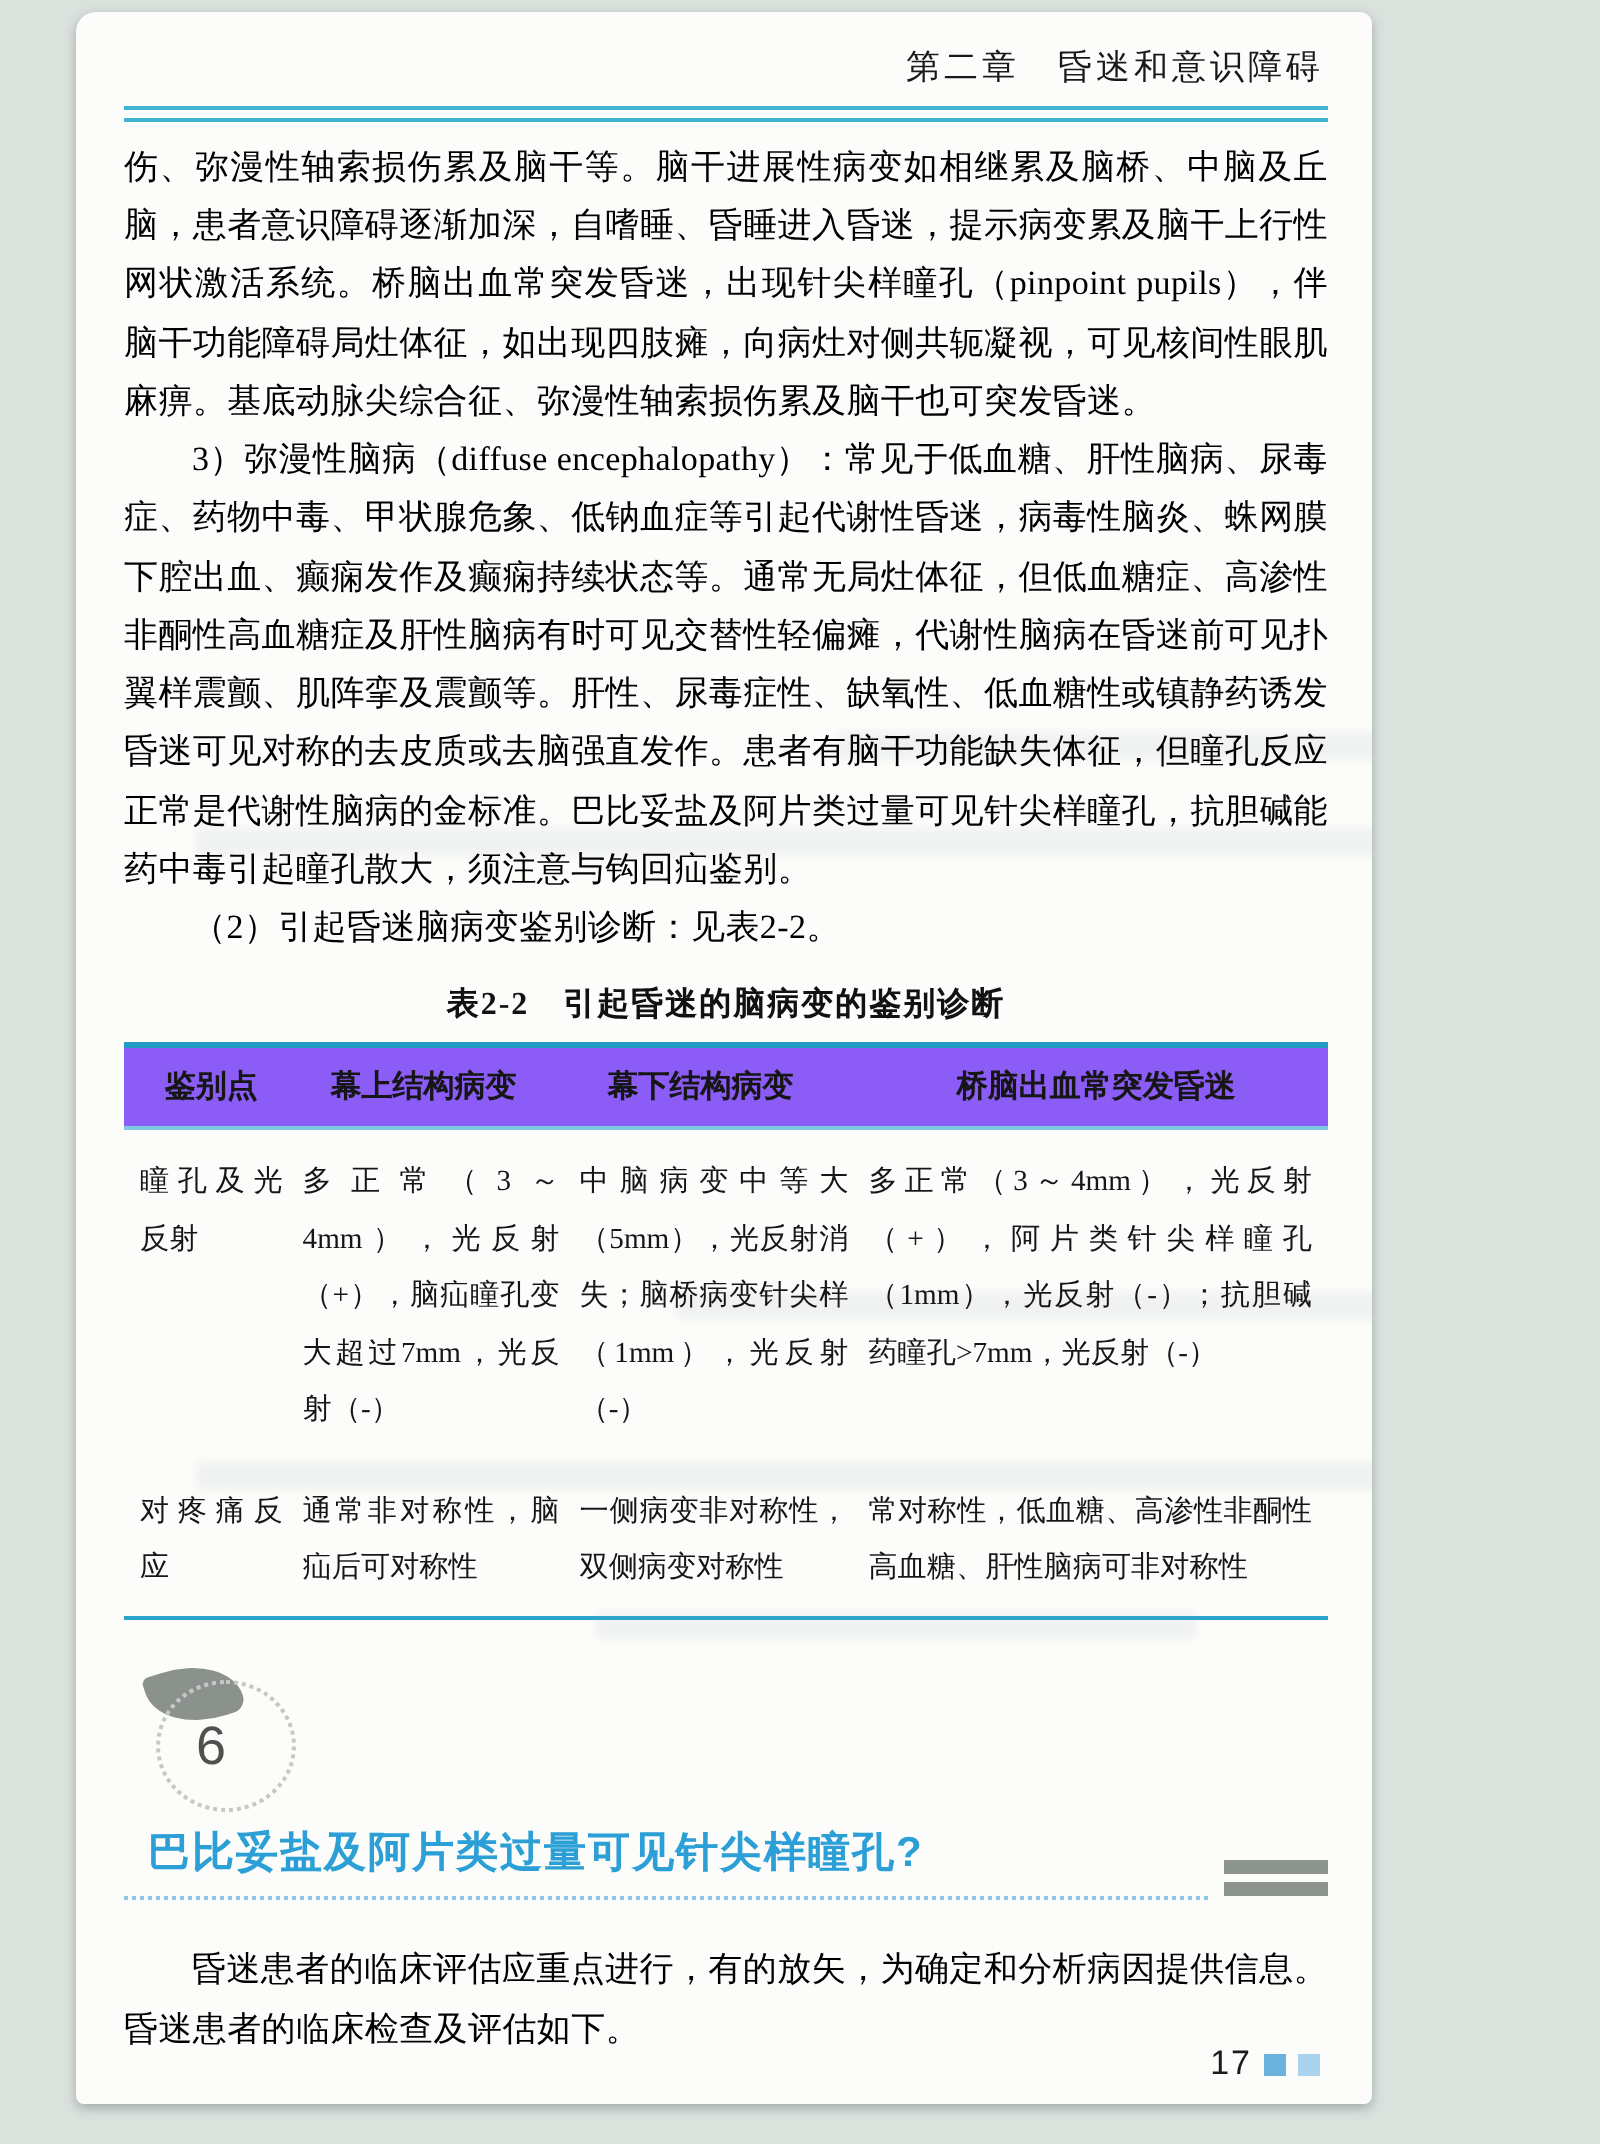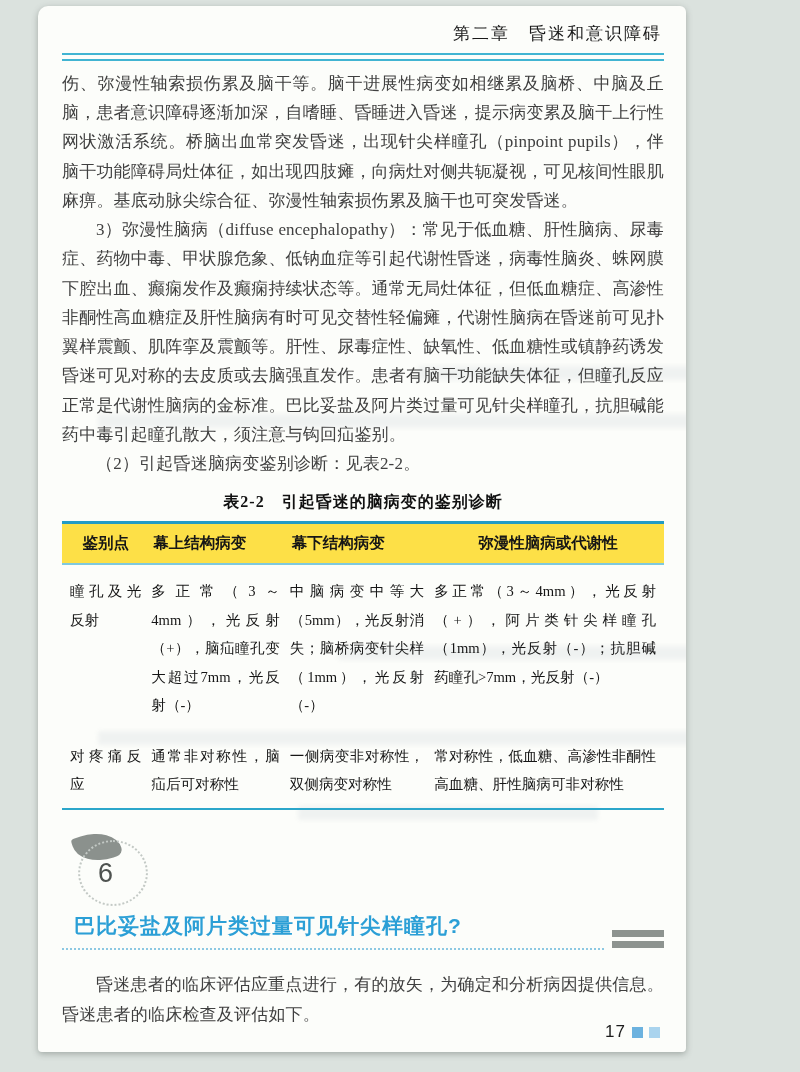--- a/index.html
+++ b/index.html
@@ -27,40 +27,40 @@
     padding:16px 2px 8px 0;
   }
   .double-rule{
     height:4px;
     border-top:2px solid #41b4d2;
     border-bottom:2px solid #41b4d2;
     margin-bottom:8px;
   }
   
   .para{
-    font-size:17px;line-height:1.72;color:#404040;
+    font-size:17px;line-height:1.72;color:#000000;
     text-align:justify;margin:0;
     letter-spacing:0.2px;
   }
   .para.indent{text-indent:2em;}
   
   .tbl-caption{
     text-align:center;font-weight:bold;font-size:16px;color:#111;
     margin:14px 0 8px 0;letter-spacing:1px;
   }
   table.difftable{
     width:100%;border-collapse:collapse;
     border-top:3px solid #239fc4;
     font-size:14.6px;color:#161616;
   }
   table.difftable{border-top:3px solid #239bc4;border-bottom:2.5px solid #2ba6ca;}
   table.difftable thead th{
-    background:#fde047;
+    background:#8b5cf6;
     font-weight:bold;font-size:15.5px;
-    padding:9px 4px;
+    padding:9px 16px;
     border-bottom:2px solid #7fc9de;
     text-align:left;
   }
   table.difftable thead th:first-child{text-align:center;}
   table.difftable thead th:last-child{text-align:center;}
   table.difftable td{
     vertical-align:top;
     padding:12px 8px 10px 2px;
     line-height:1.95;
     text-align:justify;
@@ -149,21 +149,21 @@
         <col class="c1">
           <col class="c2">
           <col class="c3">
           <col class="c4">
       </colgroup>
       <thead>
         <tr>
           <th>鉴别点</th>
           <th>幕上结构病变</th>
           <th>幕下结构病变</th>
-          <th>弥漫性脑病或代谢性</th>
+          <th>桥脑出血常突发昏迷</th>
         </tr>
       </thead>
       <tbody>
         <tr>
           <td class="c1">瞳孔及光反射</td>
           <td>多正常（3～4mm），光反射（+），脑疝瞳孔变大超过7mm，光反射（-）</td>
           <td>中脑病变中等大（5mm），光反射消失；脑桥病变针尖样（1mm），光反射（-）</td>
           <td>多正常（3～4mm），光反射（+），阿片类针尖样瞳孔（1mm），光反射（-）；抗胆碱药瞳孔&gt;7mm，光反射（-）</td>
         </tr>
         <tr>

